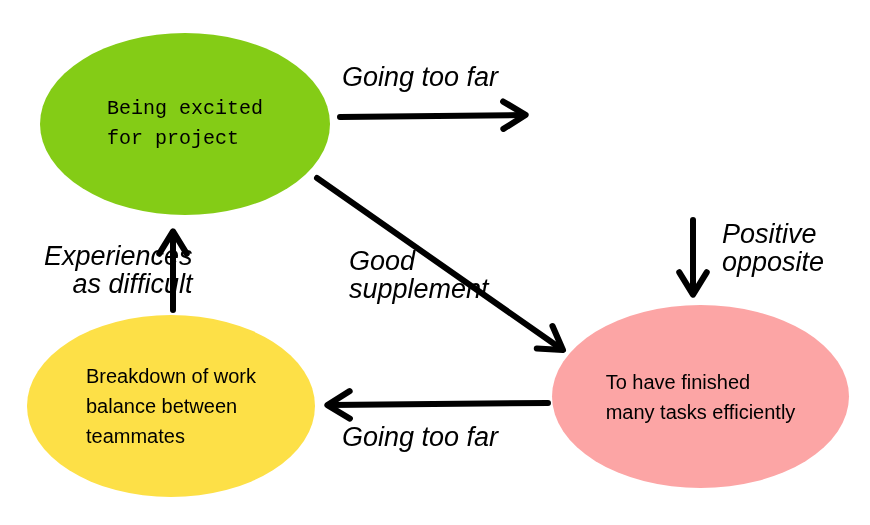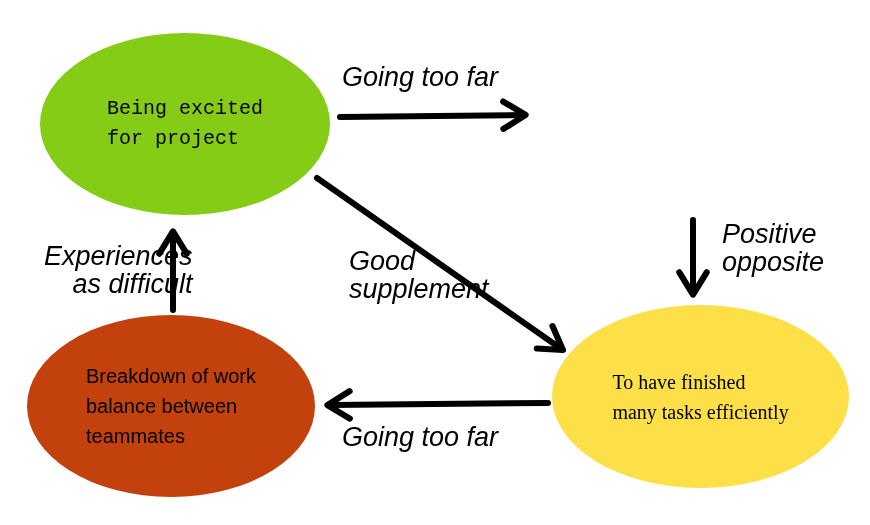--- a/index.html
+++ b/index.html
@@ -75,26 +75,26 @@
     <line x1="548" y1="403" x2="331" y2="405" marker-end="url(#chevron)"></line>
     <line x1="173" y1="310" x2="173" y2="235" marker-end="url(#chevron)"></line>
   </svg>
 
   <div class="node node-red" style="background-color: #84cc16; font-family: Liberation Mono, monospace;">
     <span class="node-label">Being excited
 for project</span>
   </div>
 
 
-  <div class="node node-blue" style="background-color: #fde047; font-family: Liberation Serif, serif;">
+  <div class="node node-blue" style="background-color: #fca5a5;">
     <span class="node-label">To have finished
 many tasks efficiently</span>
   </div>
 
-  <div class="node node-yellow" style="background-color: #c2410c;">
+  <div class="node node-yellow" style="background-color: #fde047;">
     <span class="node-label">Breakdown of work
 balance between
 teammates</span>
   </div>
 
   <div class="edge-label edge-label-top">Going too far</div>
   <div class="edge-label edge-label-right">Positive
 opposite</div>
   <div class="edge-label edge-label-diag">Good
 supplement</div>

